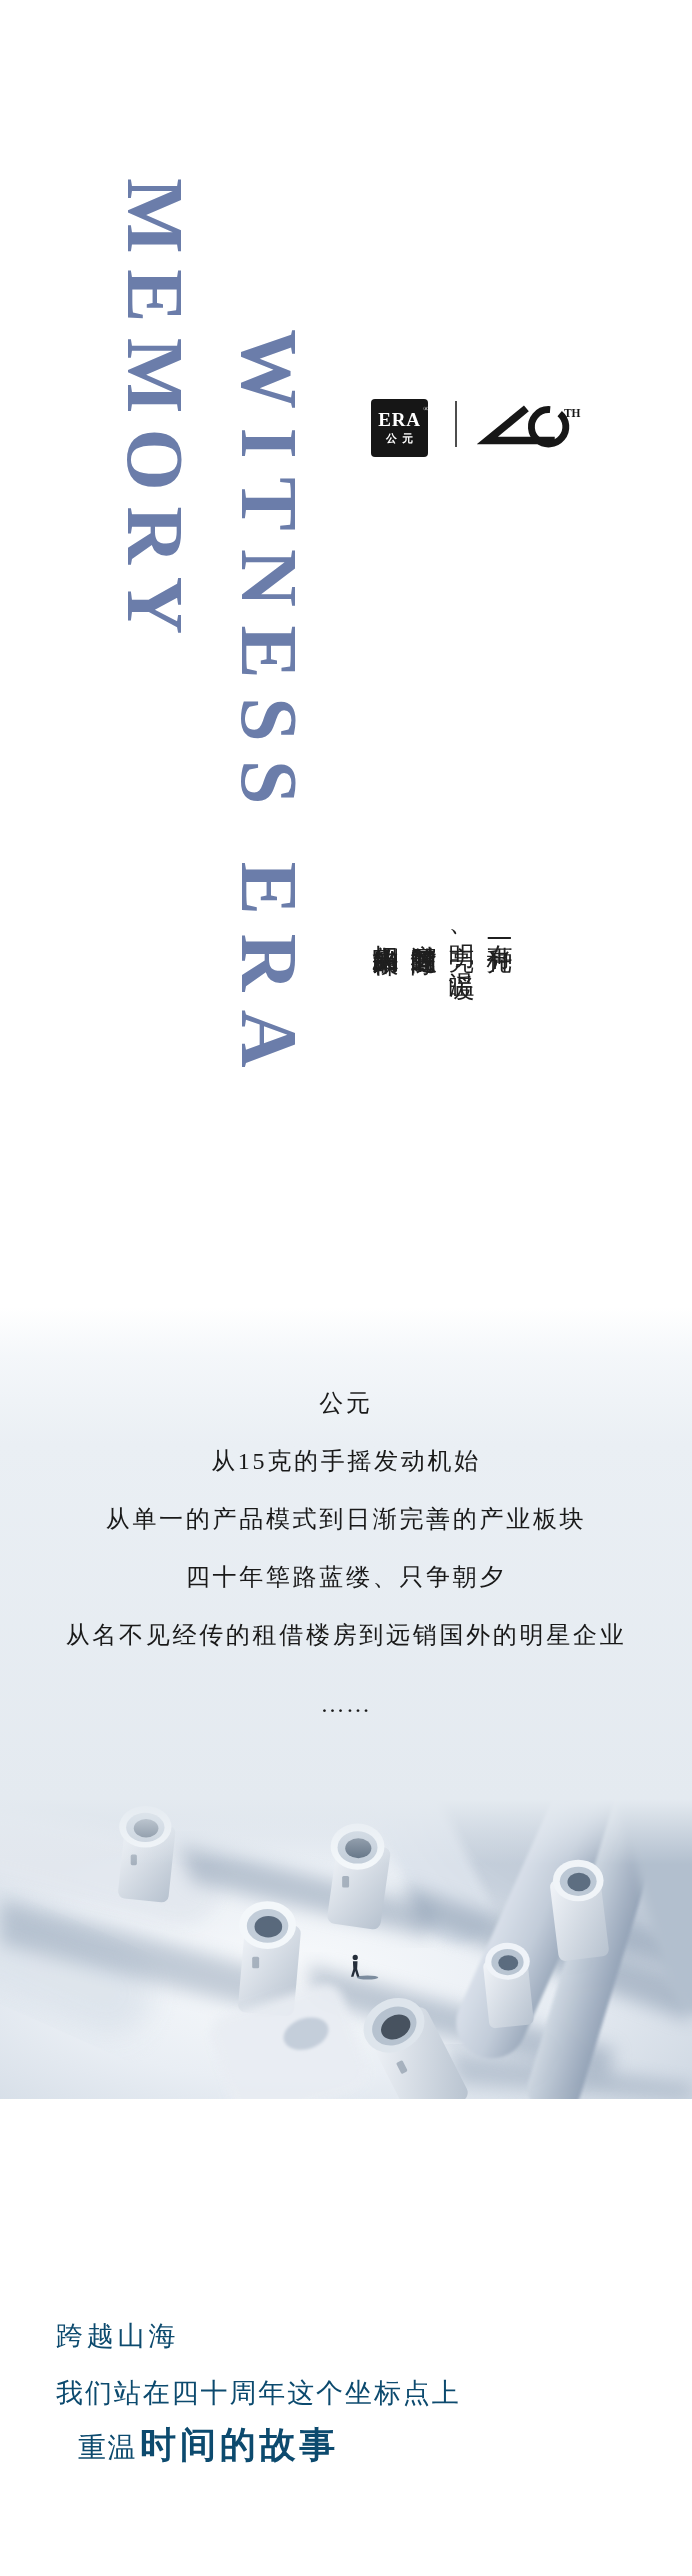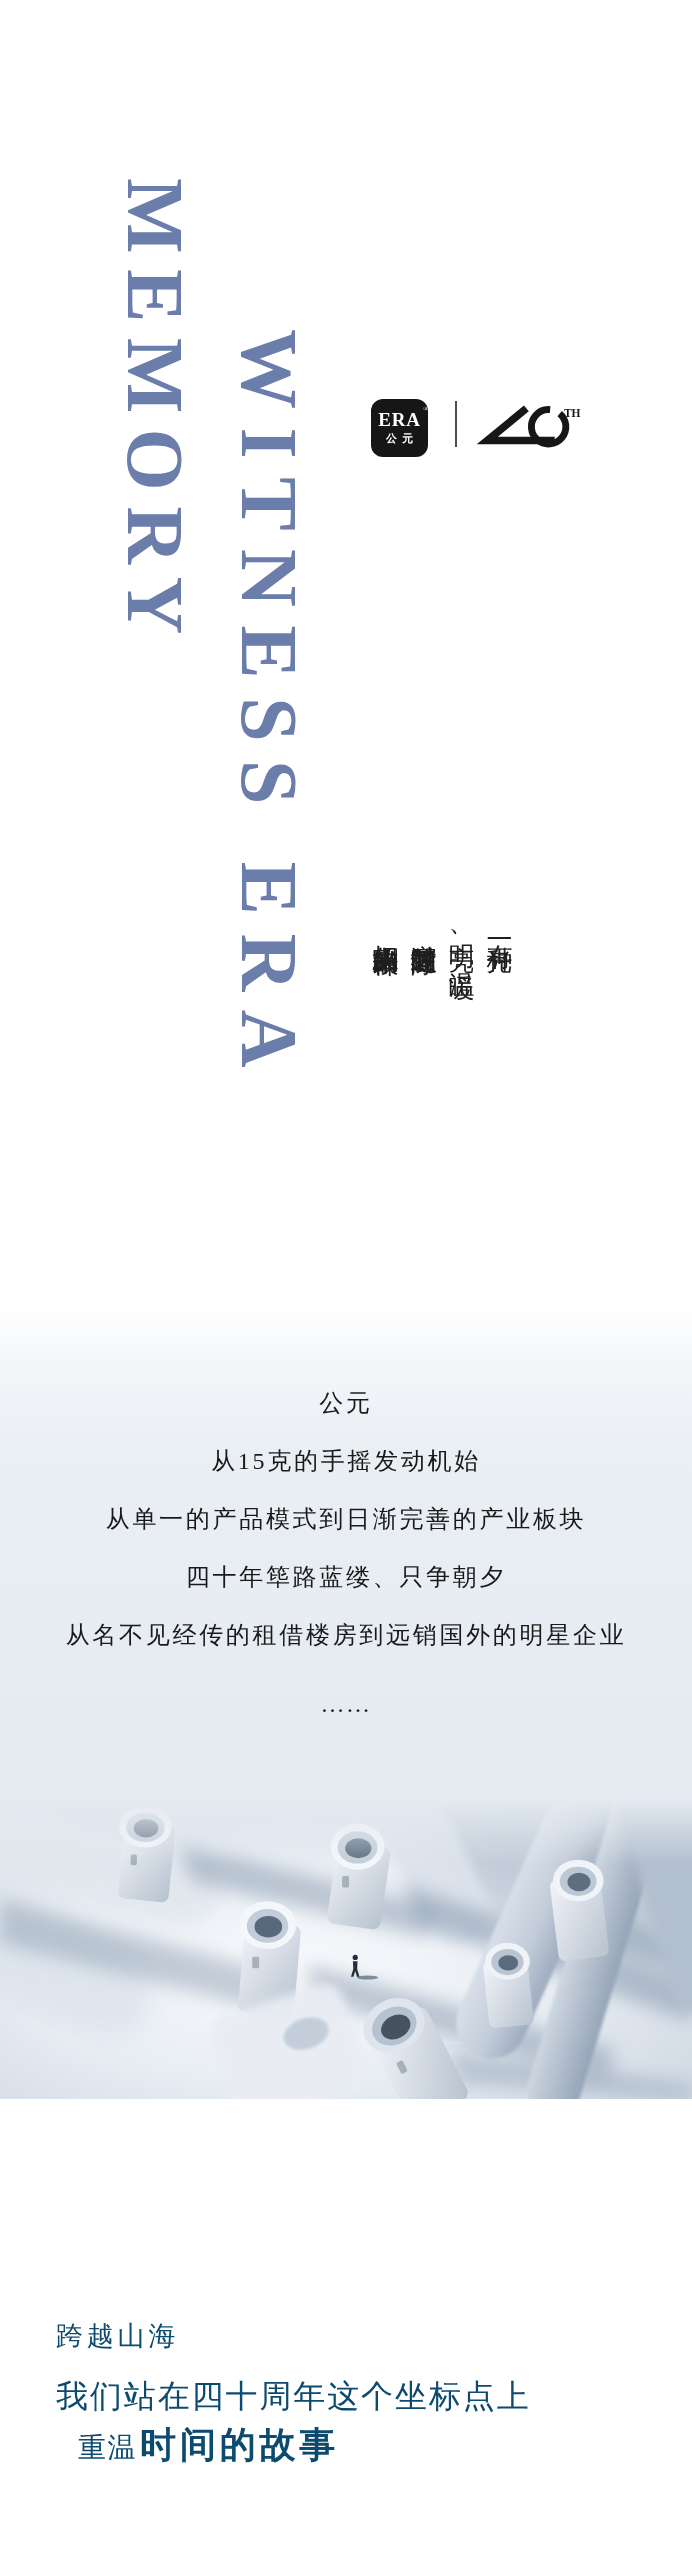--- a/index.html
+++ b/index.html
@@ -12,21 +12,21 @@
   .v-word{
     position:absolute;writing-mode:vertical-rl;text-orientation:mixed;
     color:#6b7daa;font-weight:700;line-height:1;white-space:nowrap;
   }
   .v-memory{left:115px;top:178px;font-size:80px;letter-spacing:15.4px;}
   .v-witness{left:229px;top:329px;font-size:80px;letter-spacing:18.5px;}
 
   
   .logo-box{
     position:absolute;left:371px;top:399px;width:57px;height:58px;
-    background:#161616;border-radius:12px;color:#ffffff;text-align:center;
+    background:#161616;border-radius:4px;color:#ffffff;text-align:center;
   }
   .logo-era{display:inline-block;position:relative;margin-top:10.8px;font-size:19px;font-weight:700;letter-spacing:0.8px;line-height:1;}
   .logo-reg{position:absolute;right:-8.5px;top:-3.8px;font-size:7px;font-weight:400;}
   .logo-cn{margin-top:3.1px;font-size:10.8px;font-weight:700;letter-spacing:5.4px;padding-left:5.4px;line-height:1;}
   .logo-divider{position:absolute;left:455px;top:401px;width:1.5px;height:46px;background:#4d4d4d;}
   .anniv{position:absolute;left:477px;top:403px;}
 
   
   .intro-v{
     position:absolute;left:366px;top:924px;height:231px;
@@ -46,21 +46,21 @@
     font-size:24px;line-height:58px;letter-spacing:2.7px;color:#191919;
   }
   .story .dots{margin-top:10.8px;letter-spacing:1.5px;}
 
   
   .photo{position:absolute;left:0;top:1799px;width:692px;height:300px;display:block;}
 
   
   .f-line{position:absolute;left:56px;color:#0c4a6e;white-space:nowrap;}
   .f1{top:2318px;font-size:27px;letter-spacing:3.8px;}
-  .f2{top:2375px;font-size:32px;letter-spacing:1.9px;}
+  .f2{top:2375px;font-size:27px;letter-spacing:1.9px;}
   .f3{top:2421px;display:flex;align-items:baseline;margin-left:22px;}
   .f3 .pre{font-size:28px;letter-spacing:1.5px;}
   .f3 .emph{font-size:36px;font-weight:700;letter-spacing:3.8px;margin-left:3.1px;}
 </style>
 </head>
 <body>
 
 <div class="poster">
 
   <div class="v-word v-memory">MEMORY</div>

